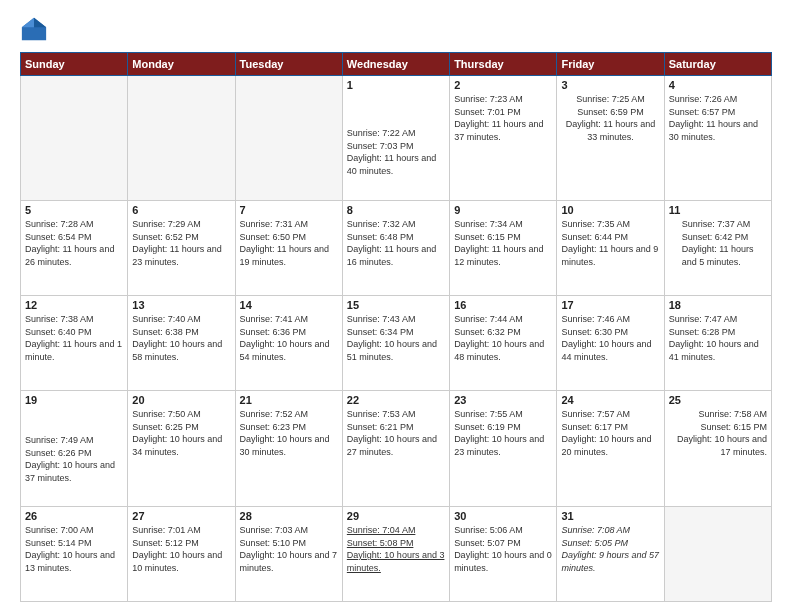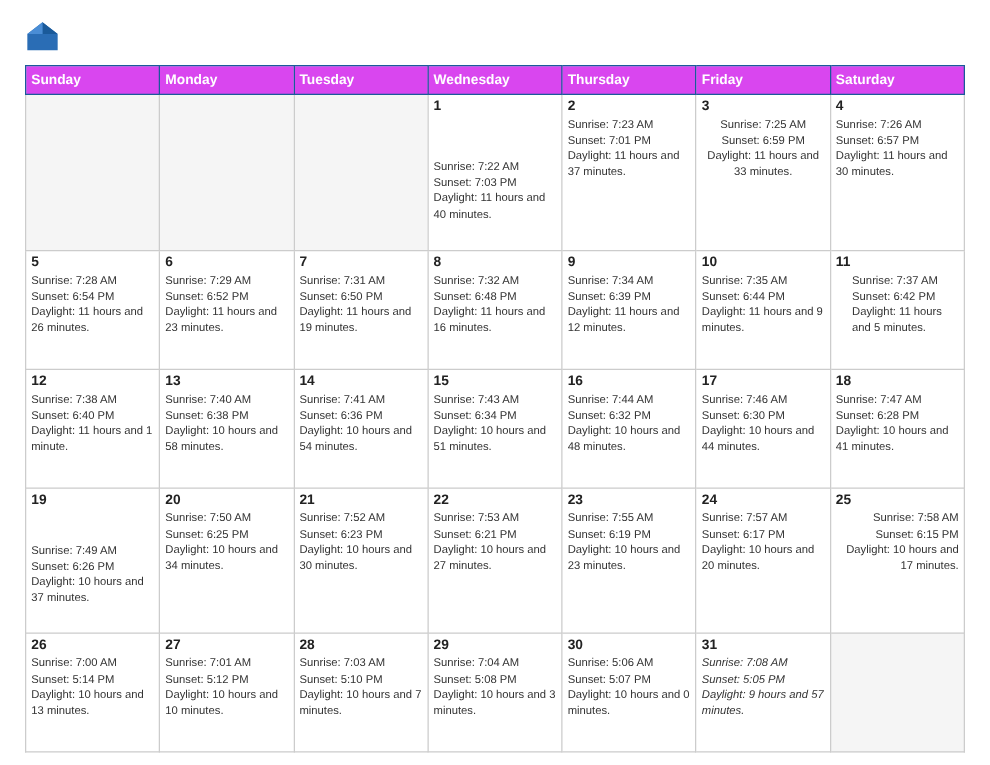--- a/index.html
+++ b/index.html
@@ -52,21 +52,21 @@
       font-size: 14px;
       color: #444;
     }
     .calendar {
       flex: 1;
       border-collapse: collapse;
       width: 100%;
       table-layout: fixed;
     }
     .calendar th {
-      background: #d946ef;
+      background: #7f1d1d;
       color: #fff;
       font-size: 11px;
       font-weight: bold;
       padding: 5px 4px;
       text-align: left;
       border: 1px solid #1a5a9a;
     }
     .calendar td {
       border: 1px solid #ccc;
       vertical-align: top;
@@ -175,21 +175,21 @@
           </td>
           <td>
             <div class="day-num">8</div>
             <div class="day-info" style="white-space: pre-line;">Sunrise: 7:32 AM
 Sunset: 6:48 PM
 Daylight: 11 hours and 16 minutes.</div>
           </td>
           <td>
             <div class="day-num">9</div>
             <div class="day-info" style="white-space: pre-line;">Sunrise: 7:34 AM
-Sunset: 6:39 PM
+Sunset: 6:15 PM
 Daylight: 11 hours and 12 minutes.</div>
           </td>
           <td>
             <div class="day-num">10</div>
             <div class="day-info" style="white-space: pre-line;">Sunrise: 7:35 AM
 Sunset: 6:44 PM
 Daylight: 11 hours and 9 minutes.</div>
           </td>
           <td>
             <div class="day-num">11</div>
@@ -300,21 +300,21 @@
 Daylight: 10 hours and 10 minutes.</div>
           </td>
           <td>
             <div class="day-num">28</div>
             <div class="day-info" style="white-space: pre-line;">Sunrise: 7:03 AM
 Sunset: 5:10 PM
 Daylight: 10 hours and 7 minutes.</div>
           </td>
           <td>
             <div class="day-num">29</div>
-            <div class="day-info" style="white-space: pre-line;">Sunrise: 7:04 AM
+            <div class="day-info" style="white-space: pre-line; text-decoration: underline;">Sunrise: 7:04 AM
 Sunset: 5:08 PM
 Daylight: 10 hours and 3 minutes.</div>
           </td>
           <td>
             <div class="day-num">30</div>
             <div class="day-info" style="white-space: pre-line;">Sunrise: 5:06 AM
 Sunset: 5:07 PM
 Daylight: 10 hours and 0 minutes.</div>
           </td>
           <td>

